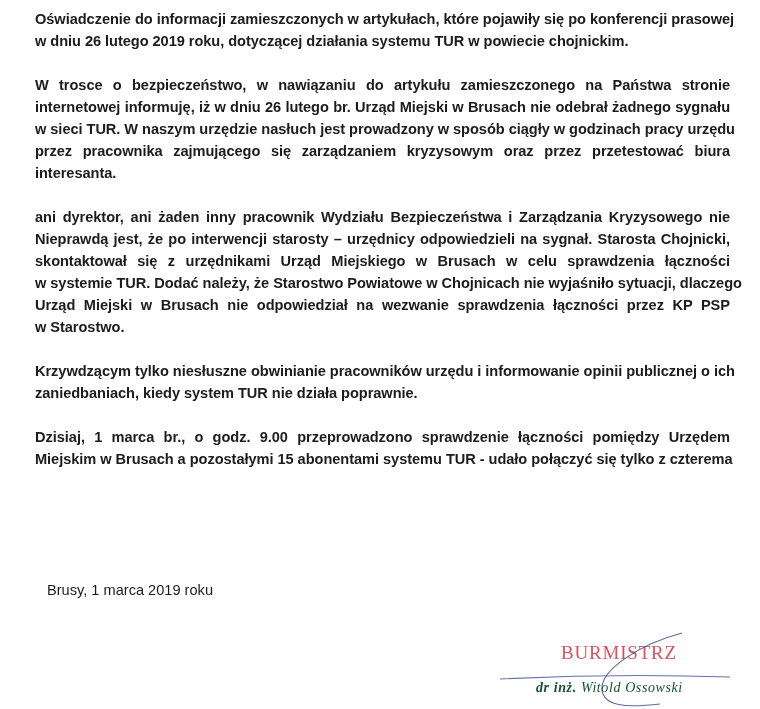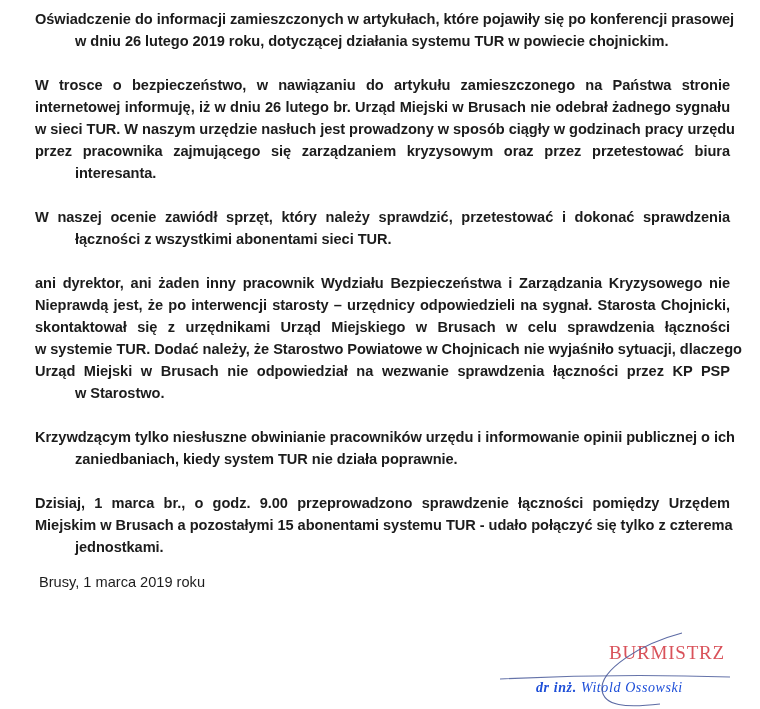--- a/index.html
+++ b/index.html
@@ -31,55 +31,53 @@
     }
     .para .line {
       display: block;
       text-align: justify;
       text-align-last: justify;
       white-space: nowrap;
       overflow: visible;
     }
     .para .line.last {
       text-align-last: left;
-      margin-left: 40px;
     }
     .closing {
       font-size: 14.6px;
       line-height: 22px;
-      margin: 4px;
+      margin: 12px;
       position: absolute;
       left: 35px;
       top: 567px;
     }
     .stamp {
       position: absolute;
       left: 500px;
       top: 630px;
       width: 260px;
       height: 79px;
     }
     .stamp-title {
       position: absolute;
       left: 61px;
       top: 12px;
       font-family: "Liberation Serif", "DejaVu Serif", serif;
       font-size: 19px;
       color: #d9525a;
       letter-spacing: 0.8px;
-      margin-left: 48px;
     }
     .stamp-name {
       position: absolute;
       left: 36px;
       top: 50px;
       font-family: "Liberation Serif", "DejaVu Serif", serif;
       font-style: italic;
       font-size: 14px;
-      color: #1d4ed8;
+      color: #14532d;
       letter-spacing: 0.6px;
       font-weight: bold;
     }
     .stamp-name .nm {
       font-weight: normal;
     }
     .sig-svg {
       position: absolute;
       left: 0;
       top: 0;
@@ -96,39 +94,34 @@
     <span class="line last">w dniu 26 lutego 2019 roku, dotyczącej działania systemu TUR w powiecie chojnickim.</span>
   </div>
   <div class="para">
     <span class="line">W trosce o bezpieczeństwo, w nawiązaniu do artykułu zamieszczonego na Państwa stronie</span>
     <span class="line">internetowej informuję, iż w dniu 26 lutego br. Urząd Miejski w Brusach nie odebrał żadnego sygnału</span>
     <span class="line">w sieci TUR. W naszym urzędzie nasłuch jest prowadzony w sposób ciągły w godzinach pracy urzędu</span>
     <span class="line">przez pracownika zajmującego się zarządzaniem kryzysowym oraz przez przetestować biura</span>
     <span class="line last">interesanta.</span>
   </div>
   <div class="para">
-    <span class="line">W naszej ocenie zawiódł sprzęt, który należy sprawdzić, przetestować i dokonać sprawdzenia</span>
-    <span class="line last">łączności z wszystkimi abonentami sieci TUR.</span>
-  </div>
-  <div class="para">
     <span class="line">ani dyrektor, ani żaden inny pracownik Wydziału Bezpieczeństwa i Zarządzania Kryzysowego nie</span>
     <span class="line">Nieprawdą jest, że po interwencji starosty – urzędnicy odpowiedzieli na sygnał. Starosta Chojnicki,</span>
     <span class="line">skontaktował się z urzędnikami Urząd Miejskiego w Brusach w celu sprawdzenia łączności</span>
     <span class="line">w systemie TUR. Dodać należy, że Starostwo Powiatowe w Chojnicach nie wyjaśniło sytuacji, dlaczego</span>
     <span class="line">Urząd Miejski w Brusach nie odpowiedział na wezwanie sprawdzenia łączności przez KP PSP</span>
     <span class="line last">w Starostwo.</span>
   </div>
   <div class="para">
     <span class="line">Krzywdzącym tylko niesłuszne obwinianie pracowników urzędu i informowanie opinii publicznej o ich</span>
     <span class="line last">zaniedbaniach, kiedy system TUR nie działa poprawnie.</span>
   </div>
   <div class="para">
     <span class="line">Dzisiaj, 1 marca br., o godz. 9.00 przeprowadzono sprawdzenie łączności pomiędzy Urzędem</span>
     <span class="line">Miejskim w Brusach a pozostałymi 15 abonentami systemu TUR - udało połączyć się tylko z czterema</span>
-    <span class="line last">jednostkami.</span>
   </div>
 </div>
 
 <p class="closing">Brusy, 1 marca 2019 roku</p>
 
 <div class="stamp">
   <span class="stamp-title">BURMISTRZ</span>
   <span class="stamp-name">
     <span>dr inż.</span>
     <span class="nm">Witold Ossowski</span>

